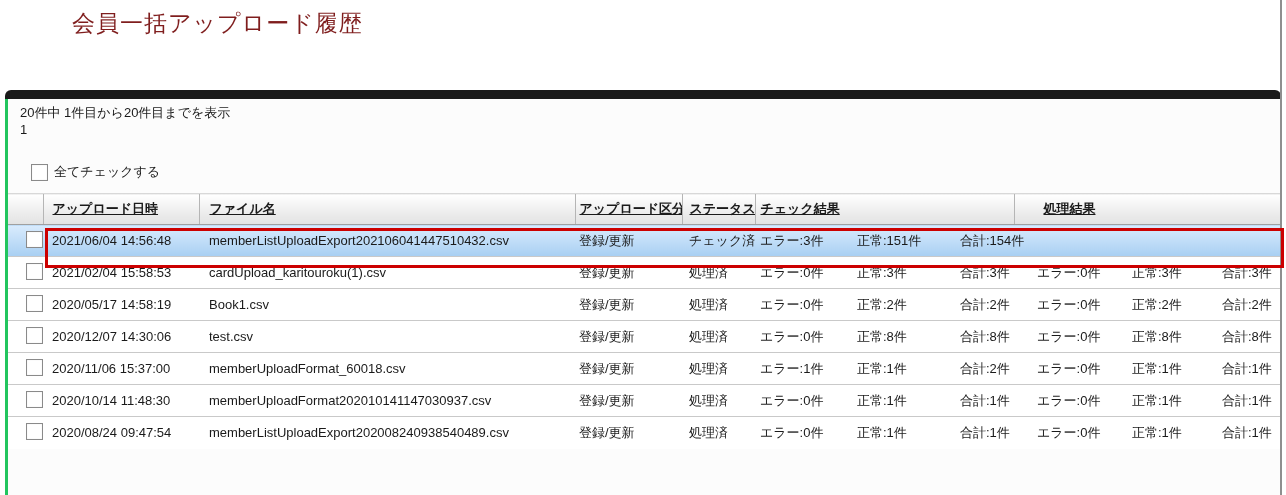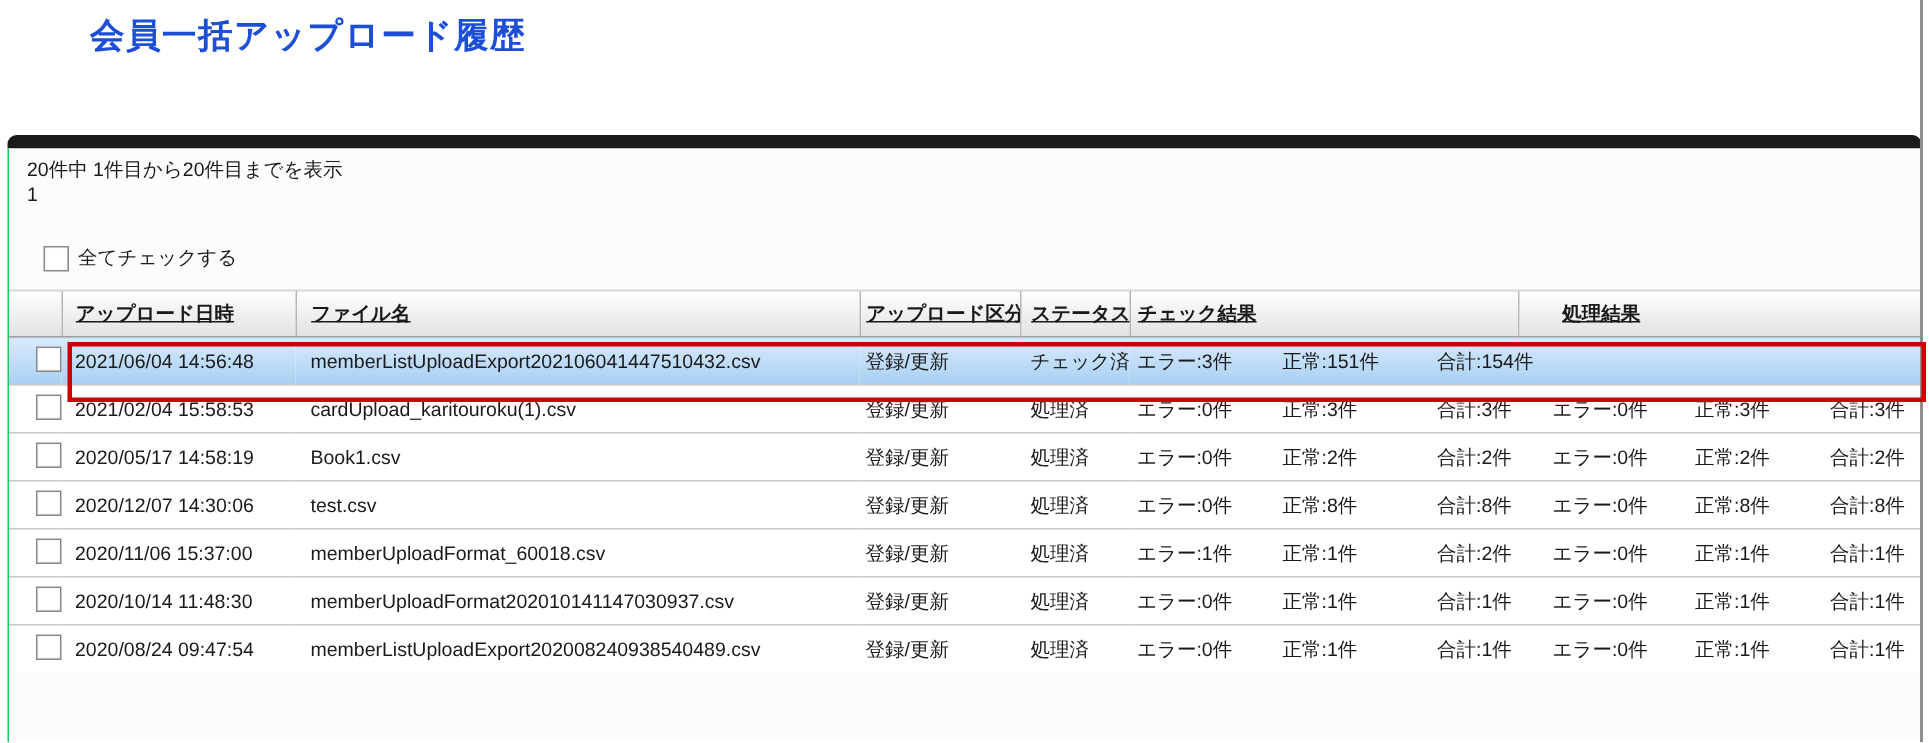--- a/index.html
+++ b/index.html
@@ -14,40 +14,40 @@
     font-family:"Liberation Sans","DejaVu Sans",sans-serif;
     color:#1a1a1a;
   }
   .viewport{
     position:relative;
     width:1286px;height:495px;
     overflow:hidden;
     background:#fff;
   }
   .page-title{
-    position:absolute;left:60px;top:8px;
-    font-size:23px;font-weight:bold;color:#1d4ed8;
+    position:absolute;left:72px;top:8px;
+    font-size:23px;font-weight:normal;color:#7f1d1d;
     letter-spacing:1px;
   }
   .right-edge{
     position:absolute;left:1280px;top:0;width:2px;height:495px;
     background:#8f8f8f;
   }
   .panel{
     position:absolute;left:5px;top:90px;width:1276px;height:405px;
   }
   .panel-topbar{
     height:9px;width:100%;
     background:var(--top-bar-black);
     border-radius:6px 6px 0 0;
   }
   .panel-body{
     height:396px;
     background:#fcfcfc;
-    border-left:1px solid #22c55e;
+    border-left:3px solid #22c55e;
     border-right:1px solid #e3e3e3;
     overflow:hidden;
   }
   .count-text{
     margin:5px 0 0 12px;
     font-size:13px;line-height:17px;
   }
   .page-number{
     margin:0 0 0 12px;
     font-size:13px;line-height:17px;

